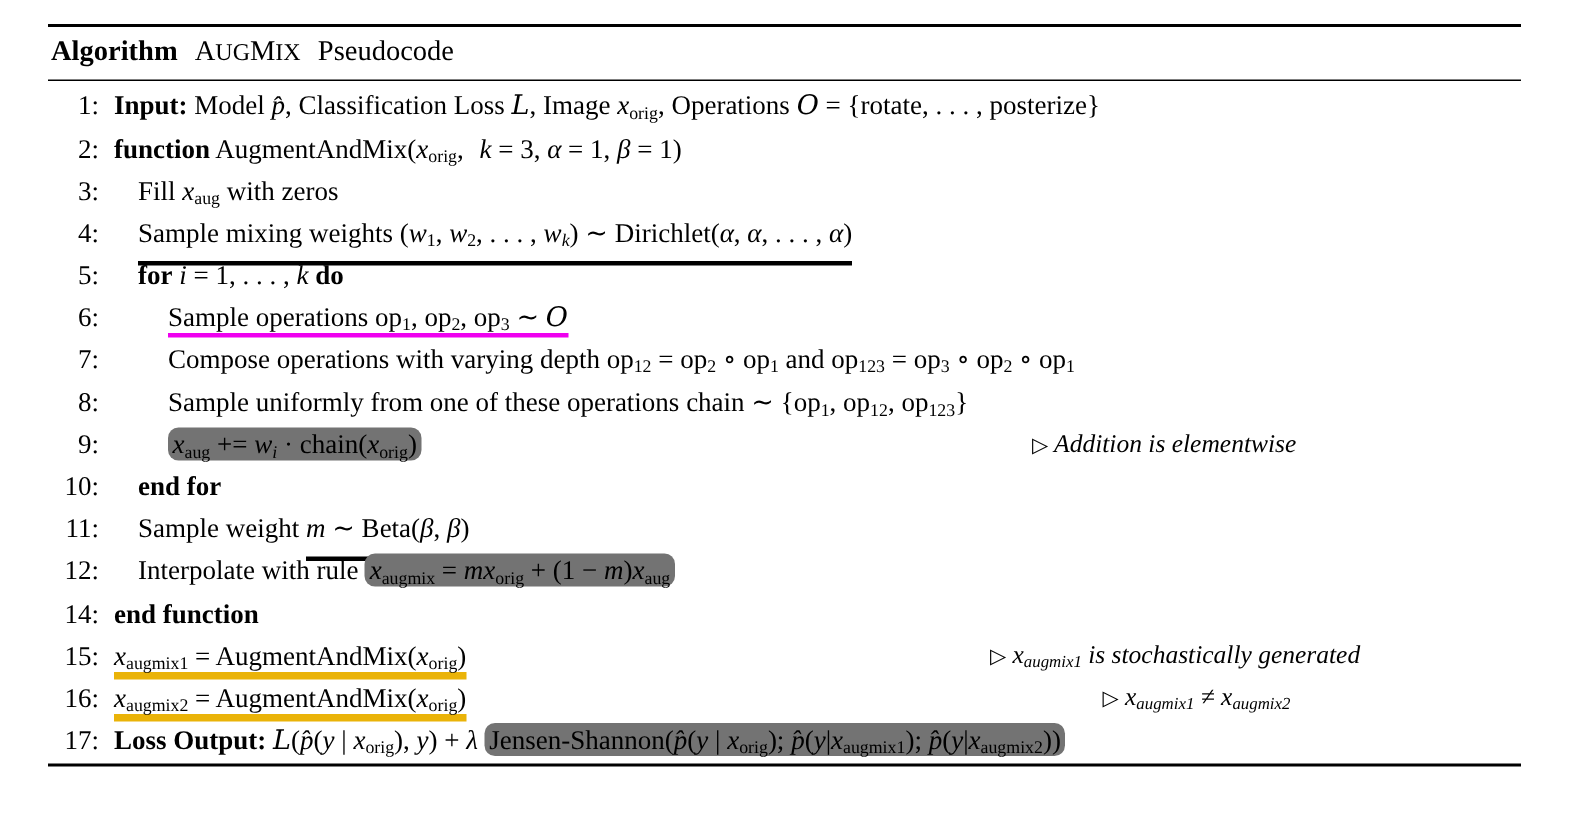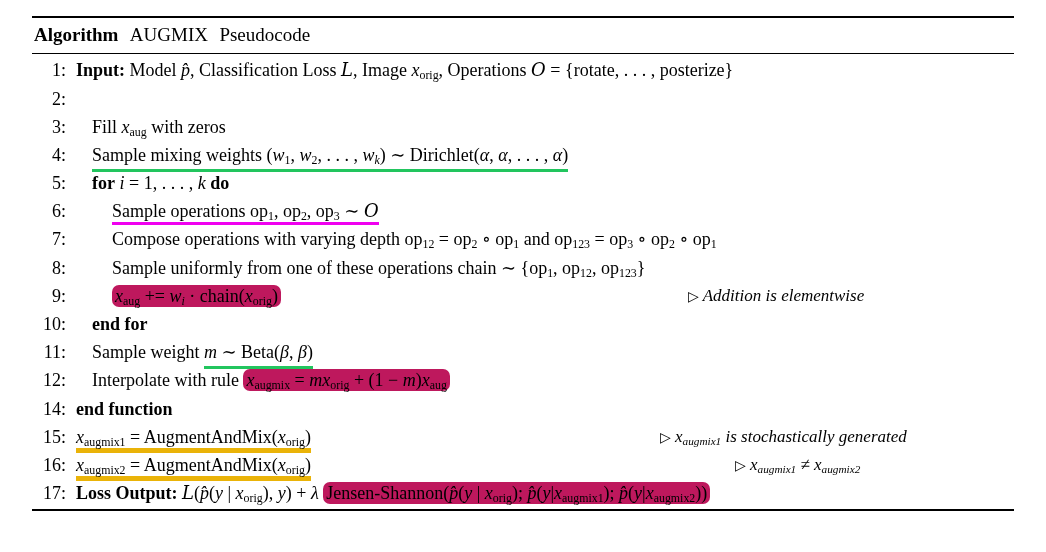--- a/index.html
+++ b/index.html
@@ -31,21 +31,21 @@
   .rule-bot { height: 1.4px; margin-top: 2px; }
 
   .alg-title {
     font-size: 19px;
     line-height: 1.45;
     padding: 3px 0 2px 2px;
     white-space: nowrap;
   }
   .alg-title .kw { font-weight: bold; }
   .sc-big { font-size: 19px; }
-  .sc-small { font-size: 19px; }
+  .sc-small { font-size: 16px; }
 
   .lines {
     padding-top: 2px;
   }
 
   .line {
     position: relative;
     display: flex;
     align-items: flex-start;
     font-size: 18px;
@@ -84,29 +84,29 @@
 
   sub {
     font-size: 0.66em;
     vertical-align: -0.26em;
     font-style: normal;
   }
   .sub-i { font-style: italic; }
 
   
   .hl {
-    background: #be185d;
+    background: #737373;
     border-radius: 7px;
     padding: 1px 3px;
     box-decoration-break: clone;
     -webkit-box-decoration-break: clone;
   }
   .ul-orange {
-    border-bottom: 3px solid #22c55e;
-    padding-bottom: 4px;
+    border-bottom: 3px solid #000000;
+    padding-bottom: 9px;
   }
   .ul-magenta {
     border-bottom: 3px solid #ef00ef;
     padding-bottom: 1px;
     text-align: center;
   }
   .ul-green {
     border-bottom: 5px solid #eab308;
     padding-bottom: 1px;
   }
@@ -136,20 +136,21 @@
 
   <div class="lines">
 
     <div class="line">
       <span class="lineno">1</span>
       <span class="body-txt ind0"><span class="b">Input:</span> <span>Model</span> <span class="mi">p̂</span>, <span>Classification Loss</span> <span class="cal">L</span>, <span>Image</span> <span class="mi">x</span><sub>orig</sub>, <span>Operations</span> <span class="cal">O</span> = {<span>rotate</span>, . . . , <span>posterize</span>}</span>
     </div>
 
     <div class="line">
       <span class="lineno">2</span>
+      <span class="body-txt ind0"><span class="b">function</span> <span>AugmentAndMix</span>(<span class="mi">x</span><sub>orig</sub>,<span class="sp"></span> <span class="mi">k</span> = 3, <span class="mi">α</span> = 1, <span class="mi">β</span> = 1)</span>
     </div>
 
     <div class="line">
       <span class="lineno">3</span>
       <span class="body-txt ind1"><span>Fill</span> <span class="mi">x</span><sub>aug</sub> <span>with zeros</span></span>
     </div>
 
     <div class="line">
       <span class="lineno">4</span>
       <span class="body-txt ind1"><span class="ul-orange"><span>Sample mixing weights</span> (<span class="mi">w</span><sub>1</sub>, <span class="mi">w</span><sub>2</sub>, . . . , <span class="mi">w</span><sub class="sub-i">k</sub>) ∼ <span>Dirichlet</span>(<span class="mi">α</span>, <span class="mi">α</span>, . . . , <span class="mi">α</span>)</span></span>

